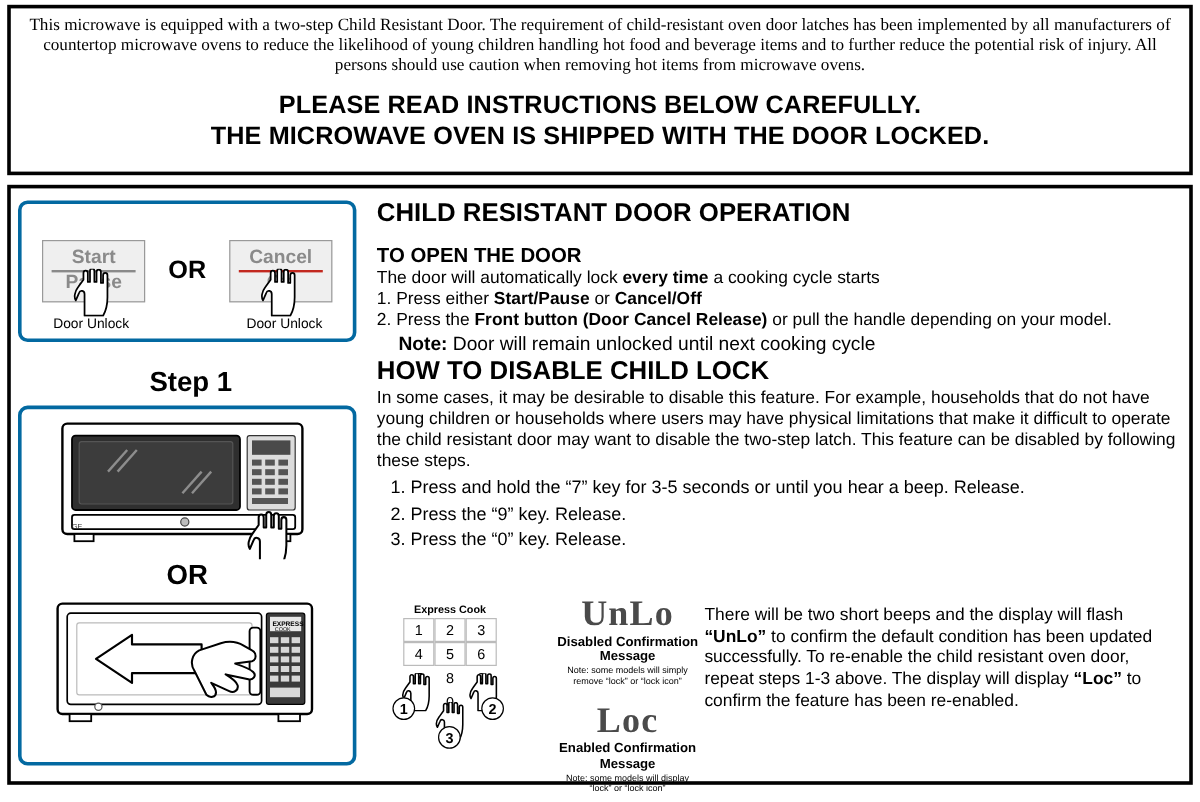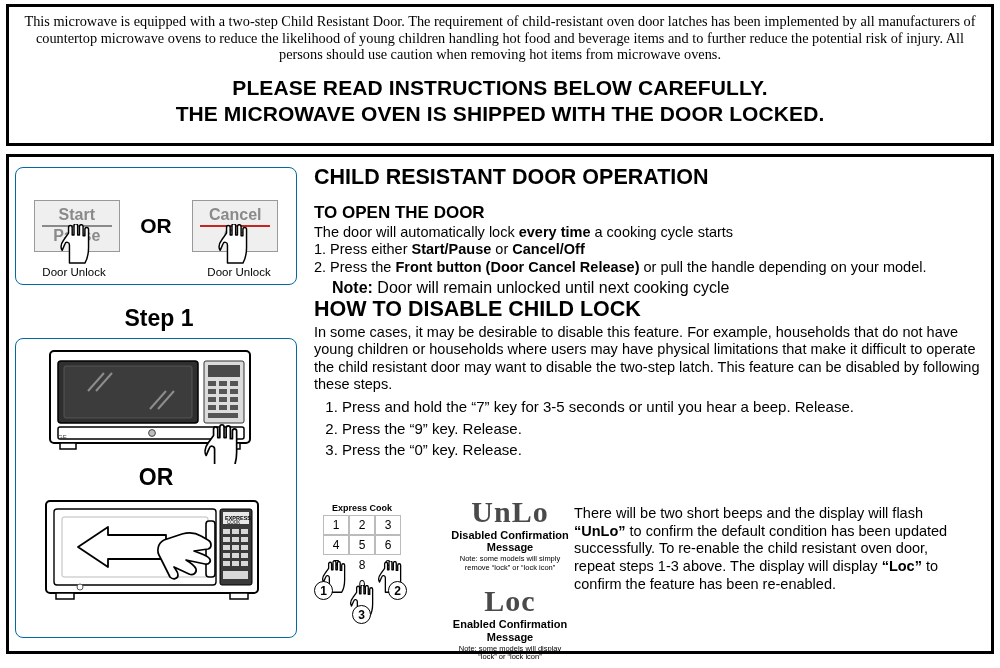--- a/index.html
+++ b/index.html
@@ -61,21 +61,21 @@
   
   .left-col {
     position: absolute;
     left: 6px;
     top: 6px;
     width: 288px;
     height: 486px;
   }
 
   .step-panel {
-    border: 1px solid #0369a1;
+    border: 3px solid #0369a1;
     border-radius: 8px;
     box-sizing: border-box;
     background: #fff;
     position: relative;
   }
   .step1-panel {
     width: 282px;
     height: 118px;
     margin-top: 4px;
   }
@@ -183,21 +183,21 @@
     margin: 4px 0 0 0;
     padding-left: 28px;
     font-size: 15px;
     line-height: 1.35;
   }
   .num-list li { margin-bottom: 1px; }
 
   
   .bottom-zone {
     position: absolute;
-    left: 293px;
+    left: 306px;
     top: 340px;
     width: 672px;
     height: 155px;
   }
   .keypad-wrap {
     position: absolute;
     left: 0;
     top: 6px;
     width: 120px;
     text-align: center;

